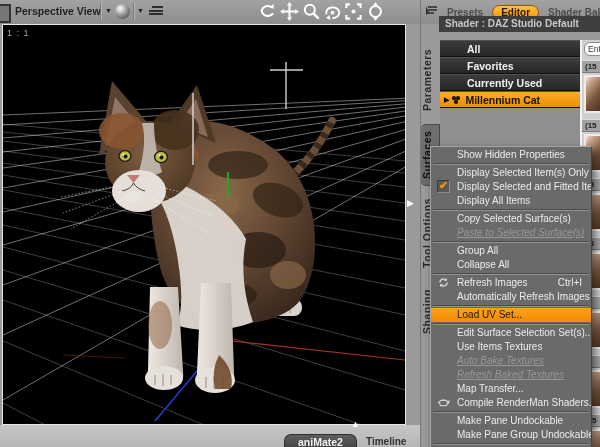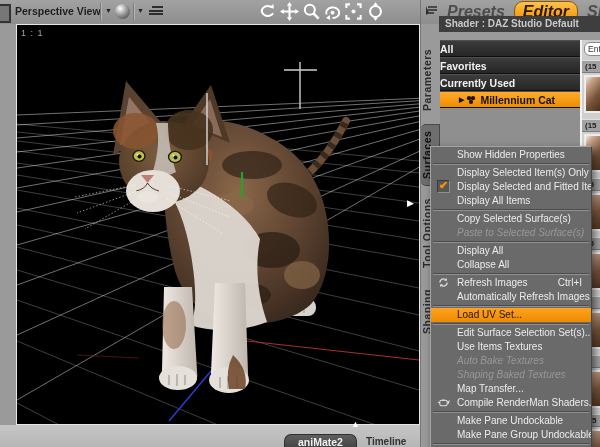--- a/index.html
+++ b/index.html
@@ -13,74 +13,74 @@
   .tsep{position:absolute;top:3px;width:1px;height:17px;background:#7a7a7a;border-right:1px solid #b5b5b5;}
   .caret{position:absolute;top:7px;font-size:7px;color:#222;}
   .ball{position:absolute;left:115px;top:4px;width:15px;height:15px;border-radius:50%;
         background:radial-gradient(circle at 35% 30%,#ffffff,#9a9a9a 45%,#3c3c3c 95%);}
   .layers-ico{position:absolute;left:149px;top:6px;width:14px;height:11px;}
   .layers-ico i{display:block;height:2px;background:#2d2d2d;margin:0 0 1.5px 0;}
   .layers-ico i:first-child{margin-left:3px;}
   .navico{position:absolute;top:2px;width:19px;height:19px;}
   .navico svg{display:block;}
   
-  .viewport{position:absolute;left:16px;top:24px;width:402px;height:399px;background:#000;
+  .viewport{position:absolute;left:2px;top:24px;width:402px;height:399px;background:#000;
             border:1px solid #e6e6e6;}
   .aspect{position:absolute;left:4px;top:3px;font-size:9px;color:#a7a7a7;letter-spacing:1px;}
   .vp-svg{position:absolute;left:0;top:0;}
   
   .collapse-right{position:absolute;left:407px;top:198px;font-size:9px;color:#fff;z-index:3;}
   .collapse-up{position:absolute;left:351px;top:419px;font-size:9px;color:#fff;z-index:3;}
   
   .bottombar{position:absolute;left:0;top:425px;width:600px;height:38px;
              background:linear-gradient(#c6c6c6,#aaaaaa);}
   .anim-tab{position:absolute;left:284px;top:9px;height:14px;padding:0 13px;border-radius:7px 7px 0 0;
             background:linear-gradient(#5f5f5f,#404040);border:1px solid #2e2e2e;border-bottom:none;
             color:#f0f0f0;font-size:10.5px;font-weight:bold;line-height:14px;}
   .tl-tab{position:absolute;left:366px;top:11px;color:#313131;font-size:10px;font-weight:bold;}
   
   .rpanel{position:absolute;left:420px;top:0;width:180px;height:447px;background:#9a9a9a;border-left:1px solid #777;}
   .rp-head{position:absolute;left:0;top:0;width:180px;height:24px;background:linear-gradient(#a2a2a2,#8d8d8d);}
   .pane-menu-ico{position:absolute;left:3px;top:4px;width:15px;height:15px;}
   .rp-tabs{position:absolute;left:26px;top:3px;display:flex;gap:9px;align-items:center;height:18px;}
-  .rp-tab{font-size:16px;font-weight:bold;color:#4c4c4c;white-space:nowrap;font-style:italic;}
+  .rp-tab{font-size:10px;font-weight:bold;color:#4c4c4c;white-space:nowrap;}
   .rp-tab.sel{background:linear-gradient(#ffc04d,#f09200);border:1px solid #8a5800;border-radius:9px;
               padding:1px 8px;color:#2a1a00;}
   .shaderbar{position:absolute;left:18px;top:16px;width:162px;height:16px;background:#3e3e3e;
              color:#c9c9c9;font-size:10px;font-weight:bold;line-height:16px;padding-left:6px;box-sizing:border-box;}
   
   .side-tabs{position:absolute;left:0;top:40px;width:19px;height:407px;display:flex;flex-direction:column;gap:7px;padding-top:3px;}
   .vtab{writing-mode:vertical-rl;transform:rotate(180deg);font-size:10.5px;font-weight:bold;color:#2b2b2b;
         text-align:center;width:18px;letter-spacing:.5px;overflow:hidden;}
   .vtab.sel{background:#6e6e6e;border:1px solid #474747;border-right:none;border-radius:0 5px 5px 0;color:#101010;}
   
   .cat-list{position:absolute;left:19px;top:40px;width:140px;height:407px;background:#8f8f8f;}
   .crow{height:17px;line-height:16px;box-sizing:border-box;display:flex;align-items:center;
         background:linear-gradient(#3c3c3c,#262626);border-top:1px solid #4f4f4f;border-bottom:1px solid #0f0f0f;
-        color:#f2f2f2;font-size:10.5px;font-weight:bold;padding-left:0;}
-  .crow.sel{background:linear-gradient(#ffab2e,#ee8d00);color:#131313;padding-left:19px;text-align:right;}
+        color:#f2f2f2;font-size:10.5px;font-weight:bold;padding-left:27px;}
+  .crow.sel{background:linear-gradient(#ffab2e,#ee8d00);color:#131313;padding-left:4px;text-align:right;}
   .crow .arr{font-size:7px;margin-right:2px;color:#111;}
   .crow .cico{margin-right:4px;display:inline-flex;}
   
   .results{position:absolute;left:159px;top:40px;width:21px;height:407px;background:#cfcfcf;
            border-left:2px solid #f2f2f2;box-sizing:content-box;overflow:hidden;}
   .filter-input{display:block;width:30px;height:12px;margin:2px 0 4px 2px;border:1px solid #8a8a8a;
                 border-radius:6px;font-size:8.5px;padding:0 0 0 3px;color:#333;background:#fff;
                 font-family:"Liberation Sans",sans-serif;}
   .cap{height:11px;line-height:11px;background:#a2a2a2;border-top:1px solid #dedede;border-bottom:1px solid #7a7a7a;
        font-size:8px;font-weight:bold;color:#1e1e1e;padding-left:3px;}
   .thumb{height:34px;width:18px;margin:2px 0 6px 2px;border:2px solid #ececec;border-right:none;
          background:linear-gradient(130deg,#efe7e2 0%,#caa58d 18%,#7a563c 55%,#40291a 100%);}
   
   .cmenu{position:absolute;left:430px;top:146px;width:160px;z-index:50;background:#6a6a6a;
          border:1px solid;border-color:#a4a4a4 #454545 #454545 #a4a4a4;
          box-shadow:3px 4px 8px rgba(0,0,0,.55);padding:1px 0;}
   .mi{position:relative;height:14px;line-height:13.4px;font-size:10px;color:#ececec;
       padding-left:26px;display:flex;white-space:nowrap;overflow:hidden;}
-  .mi.dis{color:#989898;font-style:italic;}
+  .mi.dis{color:#989898;font-style:italic;text-decoration:underline;}
   .mi.hot{background:linear-gradient(#ffa21f,#ee8a00);color:#1d1200;}
   .mi .gut{position:absolute;left:3px;top:0;width:19px;height:13px;display:flex;align-items:center;justify-content:center;}
   .mi .chkbox{width:11px;height:11px;background:#575757;border:1px solid;border-color:#3a3a3a #8f8f8f #8f8f8f #3a3a3a;
               color:#f79400;font-size:11px;line-height:9px;text-align:center;font-weight:bold;}
   .mi .sc{margin-left:auto;padding-right:9px;}
   .msep{height:4px;position:relative;}
   .msep:before{content:"";position:absolute;left:2px;right:2px;top:1px;height:1px;background:#4c4c4c;}
   .msep:after{content:"";position:absolute;left:2px;right:2px;top:2px;height:1px;background:#919191;}
 </style>
 </head>
@@ -374,21 +374,21 @@
         <span class="gut"></span>
         <span class="lbl">Copy Selected Surface(s)</span>
       </div>
       <div class="mi dis">
         <span class="gut"></span>
         <span class="lbl">Paste to Selected Surface(s)</span>
       </div>
       <div class="msep"></div>
       <div class="mi">
         <span class="gut"></span>
-        <span class="lbl">Display All</span>
+        <span class="lbl">Group All</span>
       </div>
       <div class="mi">
         <span class="gut"></span>
         <span class="lbl">Collapse All</span>
       </div>
       <div class="msep"></div>
       <div class="mi">
         <span class="gut">
           <svg viewBox="0 0 12 12" width="11" height="11">
             <path d="M2 6a4 4 0 0 1 7-2.6" fill="none" stroke="#dcdcdc" stroke-width="1.5"></path>
@@ -417,21 +417,21 @@
       <div class="mi">
         <span class="gut"></span>
         <span class="lbl">Use Items Textures</span>
       </div>
       <div class="mi dis">
         <span class="gut"></span>
         <span class="lbl">Auto Bake Textures</span>
       </div>
       <div class="mi dis">
         <span class="gut"></span>
-        <span class="lbl">Shaping Baked Textures</span>
+        <span class="lbl">Refresh Baked Textures</span>
       </div>
       <div class="mi">
         <span class="gut"></span>
         <span class="lbl">Map Transfer...</span>
       </div>
       <div class="mi">
         <span class="gut">
           <svg viewBox="0 0 14 10" width="13" height="10">
             <path d="M3 4Q3 2 5 2h4q2 0 2 2v2q0 2-3 2H6Q3 8 3 6ZM11 4l2-1-1 3M3 5L1 4" fill="none" stroke="#dcdcdc" stroke-width="1.1"></path>
             <ellipse cx="7" cy="2" rx="2" ry=".8" fill="#dcdcdc"></ellipse>

